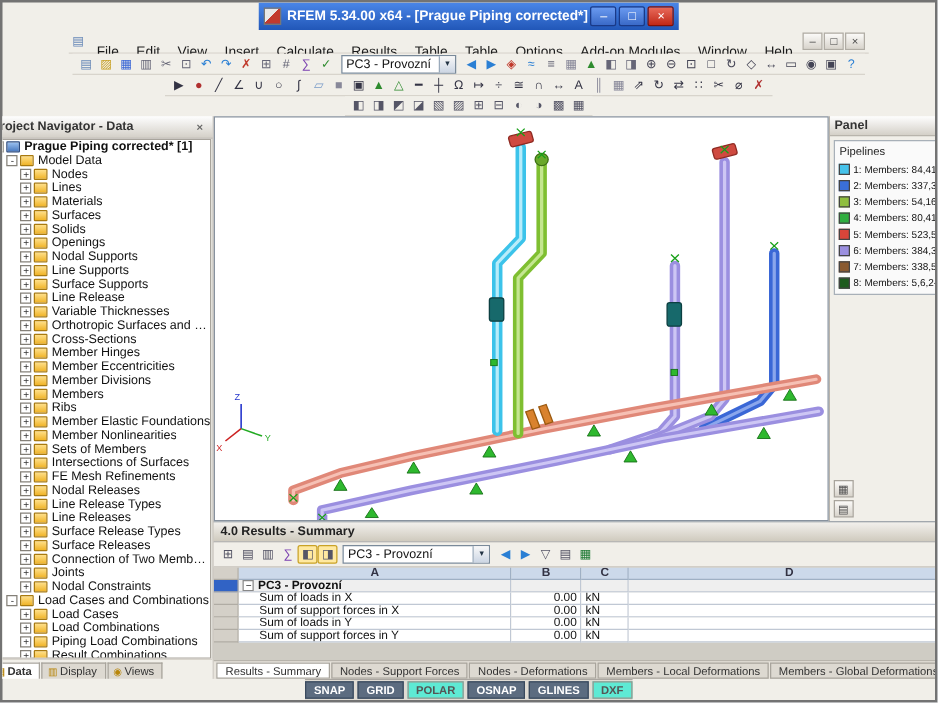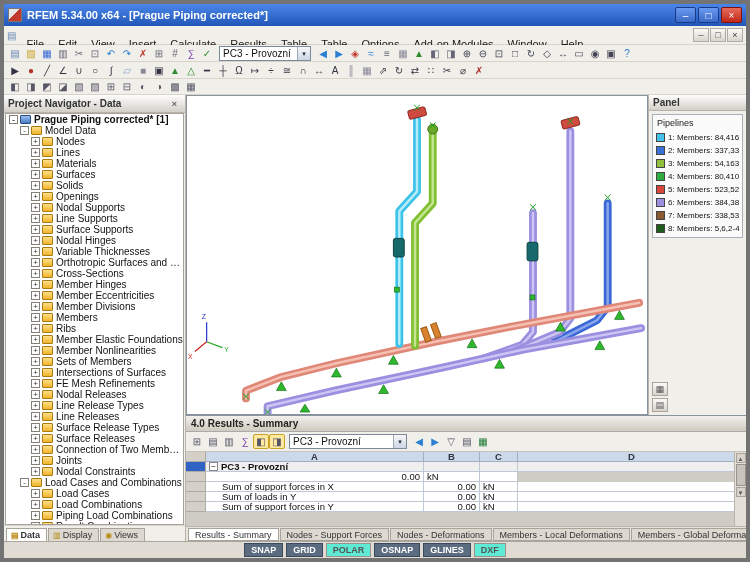--- a/index.html
+++ b/index.html
@@ -1,18 +1,18 @@
 <!DOCTYPE html>
 <html><head>
 <meta charset="utf-8">
 <style>
 *{margin:0;padding:0;box-sizing:border-box;}
 html,body{width:750px;height:562px;overflow:hidden;}
 body{font-family:"Liberation Sans",sans-serif;background:#9aa4b0;}
-.app{width:750px;height:562px;display:flex;flex-direction:column;background:#f1efe9;overflow:hidden;border:4px solid #737373;}
+.app{width:750px;height:562px;display:flex;flex-direction:column;background:#f1efe9;overflow:hidden;border:2px solid #737373;align-items:center;}
 .titlebar{flex:0 0 22px;height:22px;background:linear-gradient(#4a86e8,#2157b8);display:flex;align-items:center;padding:0 4px;color:#fff;}
 .app-icon{width:14px;height:14px;background:linear-gradient(135deg,#e8e8e8 45%,#c23a2e 45%);border:1px solid #777;margin-right:5px;flex:0 0 14px;}
 .title-text{font-size:11px;font-weight:bold;flex:1;white-space:nowrap;overflow:hidden;}
 .win-btn{width:21px;height:16px;margin-left:2px;font-size:10px;line-height:15px;text-align:center;background:linear-gradient(#6a9af0,#3a6ac8);border:1px solid #1a3a88;border-radius:2px;color:#fff;}
 .win-btn.close{background:linear-gradient(#e86a5a,#c02818);border-color:#801008;}
 .menubar{flex:0 0 19px;height:19px;display:flex;align-items:center;background:#f1efe9;border-bottom:1px solid #d8d4cc;padding:0 3px;font-size:11px;}
 .mdi-doc{font-size:10px;color:#6a8ab8;margin-right:3px;}
 #menu-items{display:flex;}
 .menu-item{padding:1px 7px;color:#1a1a1a;white-space:nowrap;margin-top:17px;}
 .mdi-controls{margin-left:auto;display:flex;}
@@ -270,21 +270,21 @@
             <span class="tlabel">Line Supports</span>
           </div>
           <div class="tree-row" style="padding-left: 25px;">
             <span class="expander">+</span>
             <span class="titem-icon"></span>
             <span class="tlabel">Surface Supports</span>
           </div>
           <div class="tree-row" style="padding-left: 25px;">
             <span class="expander">+</span>
             <span class="titem-icon"></span>
-            <span class="tlabel">Nodal Hinges</span>
+            <span class="tlabel">Line Release</span>
           </div>
           <div class="tree-row" style="padding-left: 25px;">
             <span class="expander">+</span>
             <span class="titem-icon"></span>
             <span class="tlabel">Variable Thicknesses</span>
           </div>
           <div class="tree-row" style="padding-left: 25px;">
             <span class="expander">+</span>
             <span class="titem-icon"></span>
             <span class="tlabel">Orthotropic Surfaces and Membra</span>
@@ -596,20 +596,21 @@
               </div>
               <div class="trow group">
                 <div class="tcell sel"></div>
                 <div class="tcell c0"><span class="texp">−</span>PC3 - Provozní</div>
                 <div class="tcell c1"></div>
                 <div class="tcell c2"></div>
                 <div class="tcell c3"></div>
               </div>
               <div class="trow data">
                 <div class="tcell sel"></div>
+                <div class="tcell c0">Sum of loads in X</div>
                 <div class="tcell c1 right">0.00</div>
                 <div class="tcell c2">kN</div>
                 <div class="tcell c3"></div>
               </div>
               <div class="trow data">
                 <div class="tcell sel"></div>
                 <div class="tcell c0">Sum of support forces in X</div>
                 <div class="tcell c1 right">0.00</div>
                 <div class="tcell c2">kN</div>
                 <div class="tcell c3"></div>

